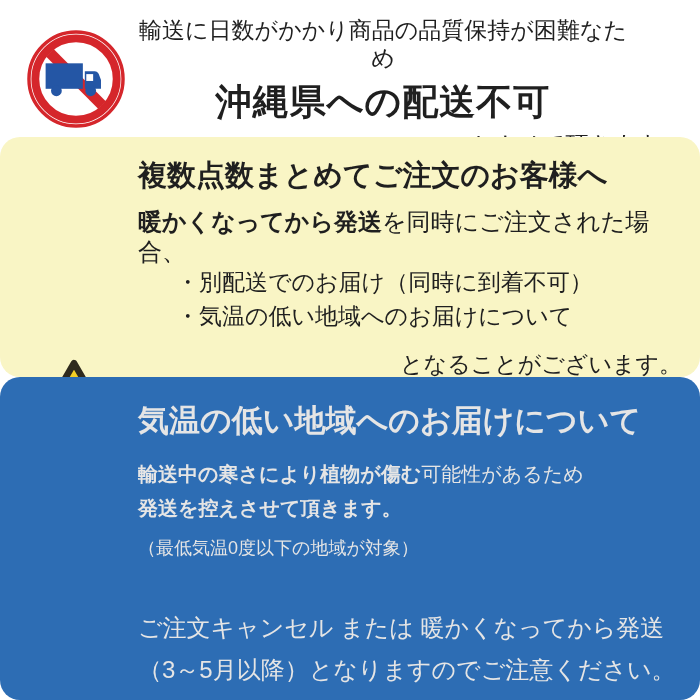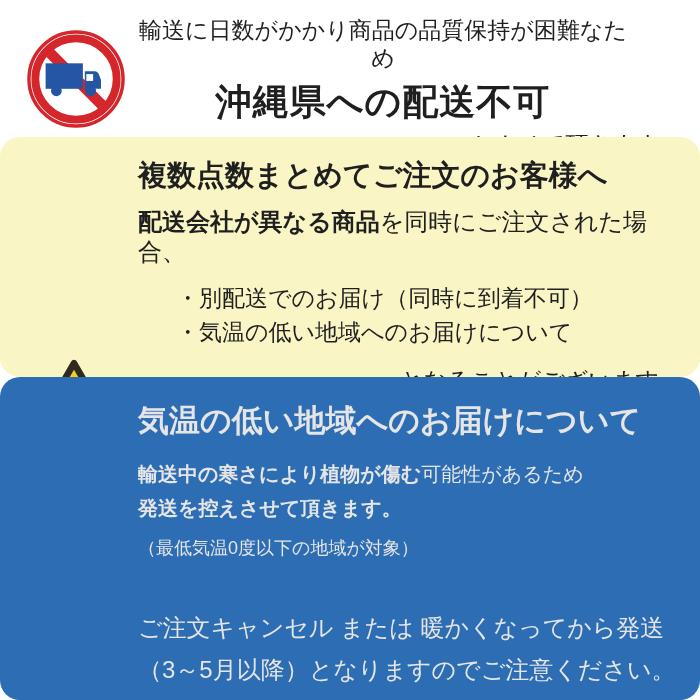--- a/index.html
+++ b/index.html
@@ -29,21 +29,21 @@
   .s1-center{width:490px;text-align:center;}
   .s1-line1{font-size:23px;line-height:28px;font-weight:500;}
   .s1-headline{font-size:36px;line-height:44px;font-weight:700;margin-top:8px;letter-spacing:1px;}
   .s1-tail{font-size:23px;line-height:28px;margin-top:6px;text-align:right;font-weight:500;}
 
   
   .s2-text{padding-top:20px;}
   .s2-heading{font-size:29px;line-height:36px;font-weight:700;}
   .s2-intro{margin-top:14px;font-size:24px;line-height:30px;font-weight:500;}
   .s2-intro .b{font-weight:700;}
-  .s2-bullets{margin-top:16px;padding-left:38px;font-size:23px;line-height:30px;font-weight:500;}
+  .s2-bullets{padding-left:38px;font-size:23px;line-height:30px;font-weight:500;}
   .s2-bullet + .s2-bullet{margin-top:4px;}
   .s2-tail{margin-top:18px;text-align:right;font-size:23px;line-height:30px;font-weight:500;}
 
   
   .s3-text{padding-top:24px;}
   .s3-heading{font-size:31px;line-height:40px;font-weight:700;}
   .s3-body{margin-top:16px;font-size:20px;line-height:34px;font-weight:700;}
   .s3-body .r{font-weight:400;}
   .s3-note{margin-top:6px;font-size:18px;line-height:34px;font-weight:400;}
   .s3-cancel{margin-top:46px;font-size:24px;line-height:34px;font-weight:400;}
@@ -90,21 +90,21 @@
       <svg width="82" height="78" viewBox="0 0 100 92" aria-hidden="true">
         <path d="M50 6 L94 82 L6 82 Z" fill="#f2ce24" stroke="#2e2a1e" stroke-width="8" stroke-linejoin="round"></path>
         <path d="M50 26 c4.6 0 7.2 3.1 6.6 7.8 L53.6 56.5 c-0.4 2.6 -1.7 4.2 -3.6 4.2
                  c-1.9 0 -3.2 -1.6 -3.6 -4.2 L43.4 33.8 C42.8 29.1 45.4 26 50 26 Z" fill="#272727"></path>
         <circle cx="50" cy="70" r="5" fill="#272727"></circle>
       </svg>
     </div>
     <div class="text-col s2-text">
       <div class="s2-heading">複数点数まとめてご注文のお客様へ</div>
       <div class="s2-intro">
-        <span class="b">配送会社が異なる商品</span><span>を同時にご注文された場合、</span>
+        <span class="b">暖かくなってから発送</span><span>を同時にご注文された場合、</span>
       </div>
       <div class="s2-bullets">
         <div class="s2-bullet">・別配送でのお届け（同時に到着不可）</div>
         <div class="s2-bullet">・気温の低い地域へのお届けについて</div>
       </div>
       <div class="s2-tail">となることがございます。</div>
     </div>
   </div>
 
   <div class="section sec-cold">

